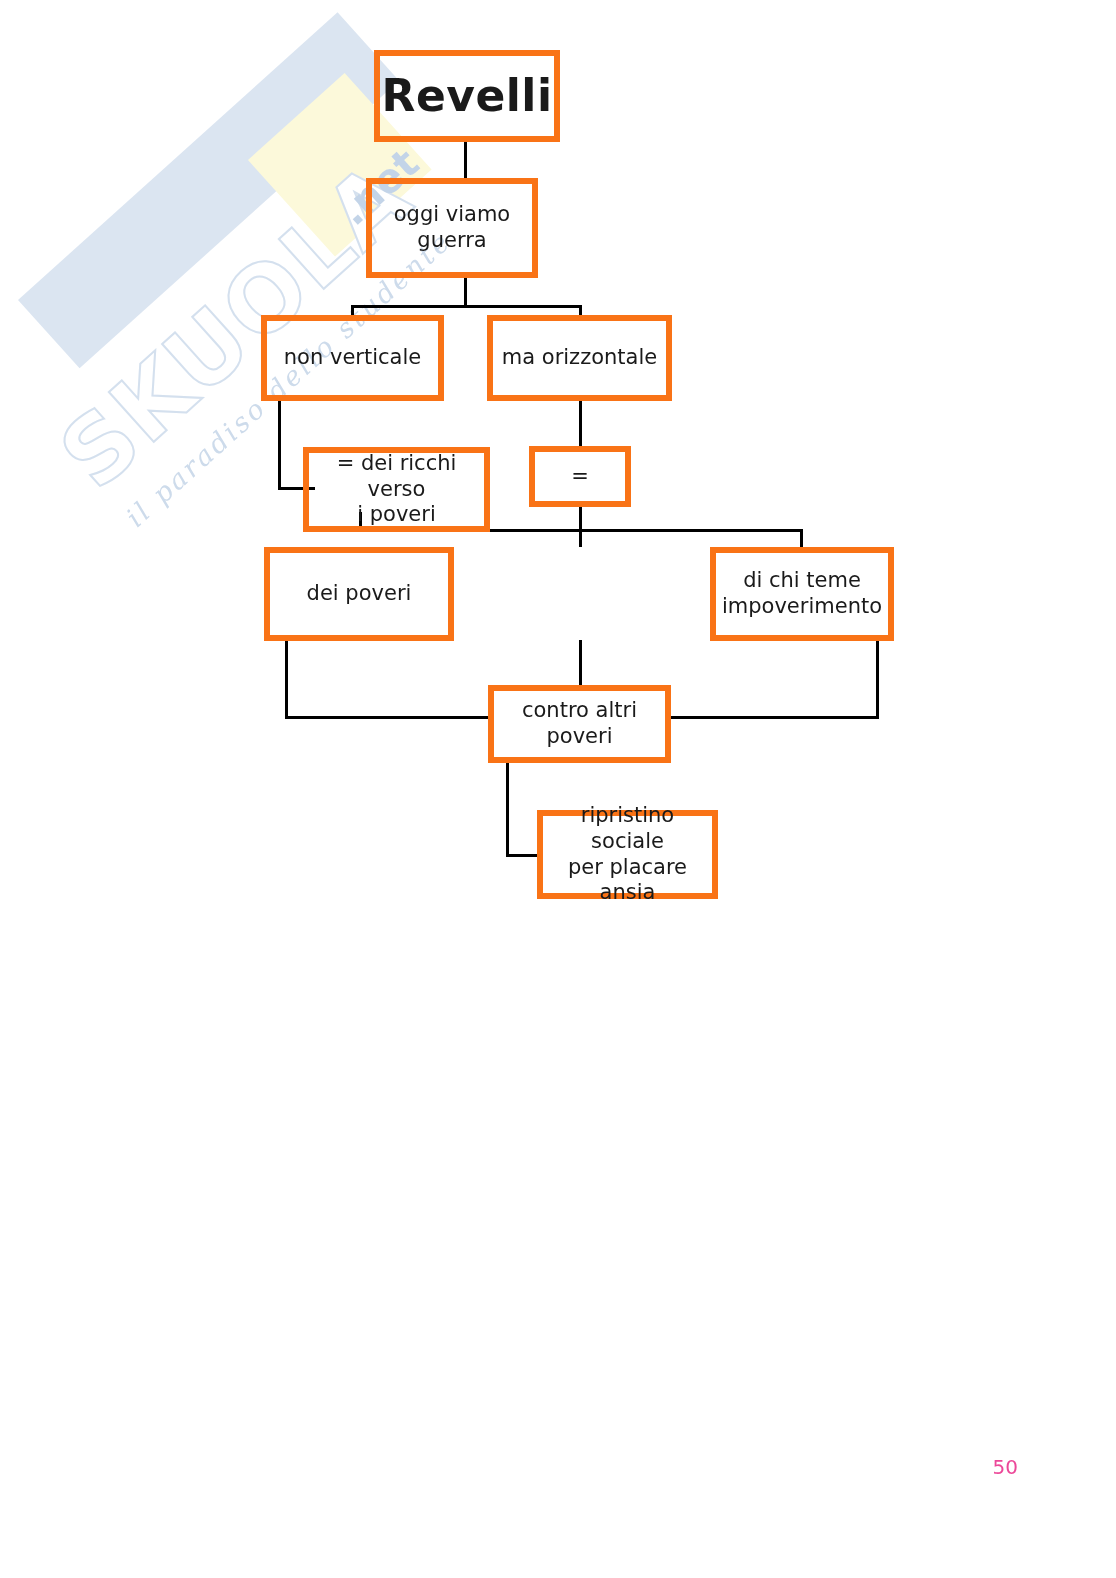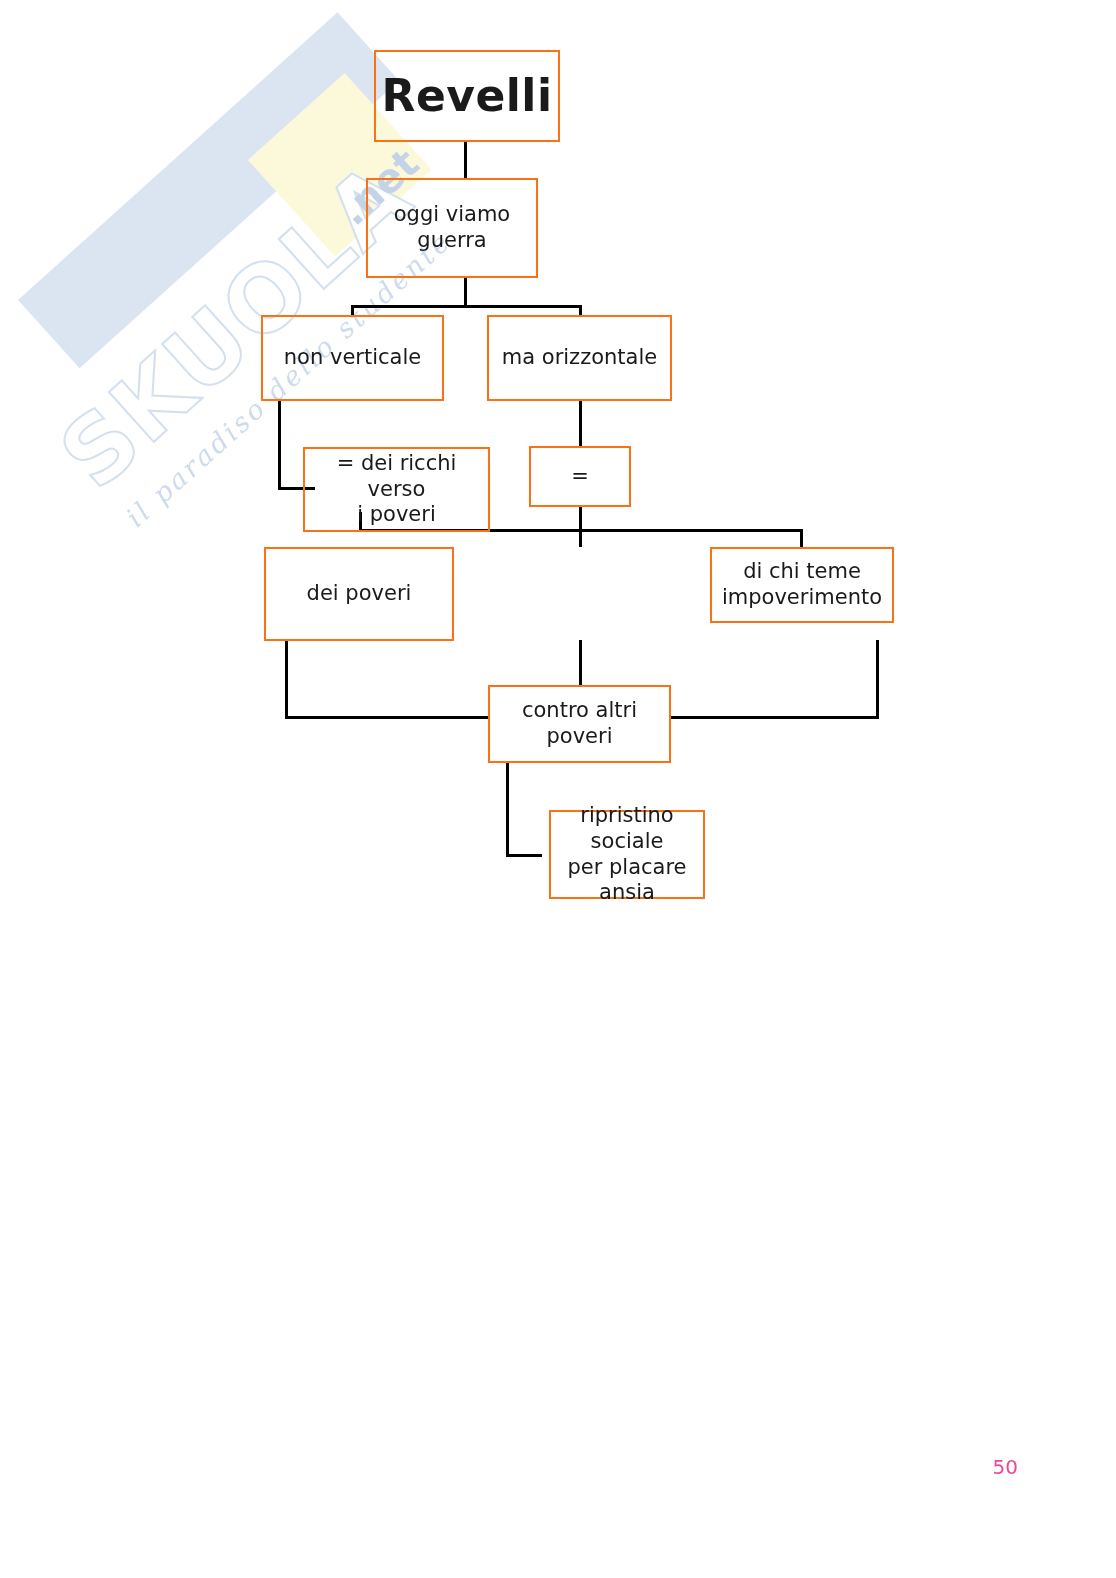--- a/index.html
+++ b/index.html
@@ -93,21 +93,21 @@
     position: absolute;
     left: 0;
     top: 0;
     width: 1116px;
     height: 1000px;
     z-index: 2;
   }
   .node {
     position: absolute;
     box-sizing: border-box;
-    border: 2px solid #f97316;
+    border: 6px solid #f97316;
     background: transparent;
     display: flex;
     align-items: center;
     justify-content: center;
     text-align: center;
     font-size: 21px;
     line-height: 1.22;
     color: #1a1a1a;
     z-index: 3;
   }
@@ -212,35 +212,35 @@
 
     <div class="node" style="left:529px; top:446px; width:102px; height:61px;">
       <span class="label">=</span>
     </div>
 
     <div class="node" style="left:264px; top:547px; width:190px; height:94px;">
       <span class="label">dei poveri</span>
     </div>
 
 
-    <div class="node" style="left:710px; top:547px; width:184px; height:76px;">
+    <div class="node" style="left:710px; top:547px; width:184px; height:94px;">
       <span class="label">
         <span>di chi teme</span><br>
         <span>impoverimento</span>
       </span>
     </div>
 
     <div class="node" style="left:488px; top:685px; width:183px; height:78px;">
       <span class="label">
         <span>contro altri</span><br>
         <span>poveri</span>
       </span>
     </div>
 
-    <div class="node" style="left:537px; top:810px; width:156px; height:89px;margin-left:12px;">
+    <div class="node" style="left:537px; top:810px; width:181px; height:89px;">
       <span class="label">
         <span>ripristino sociale</span><br>
         <span>per placare</span><br>
         <span>ansia</span>
       </span>
     </div>
 
   </div>
 
   <div id="page-number">50</div>

